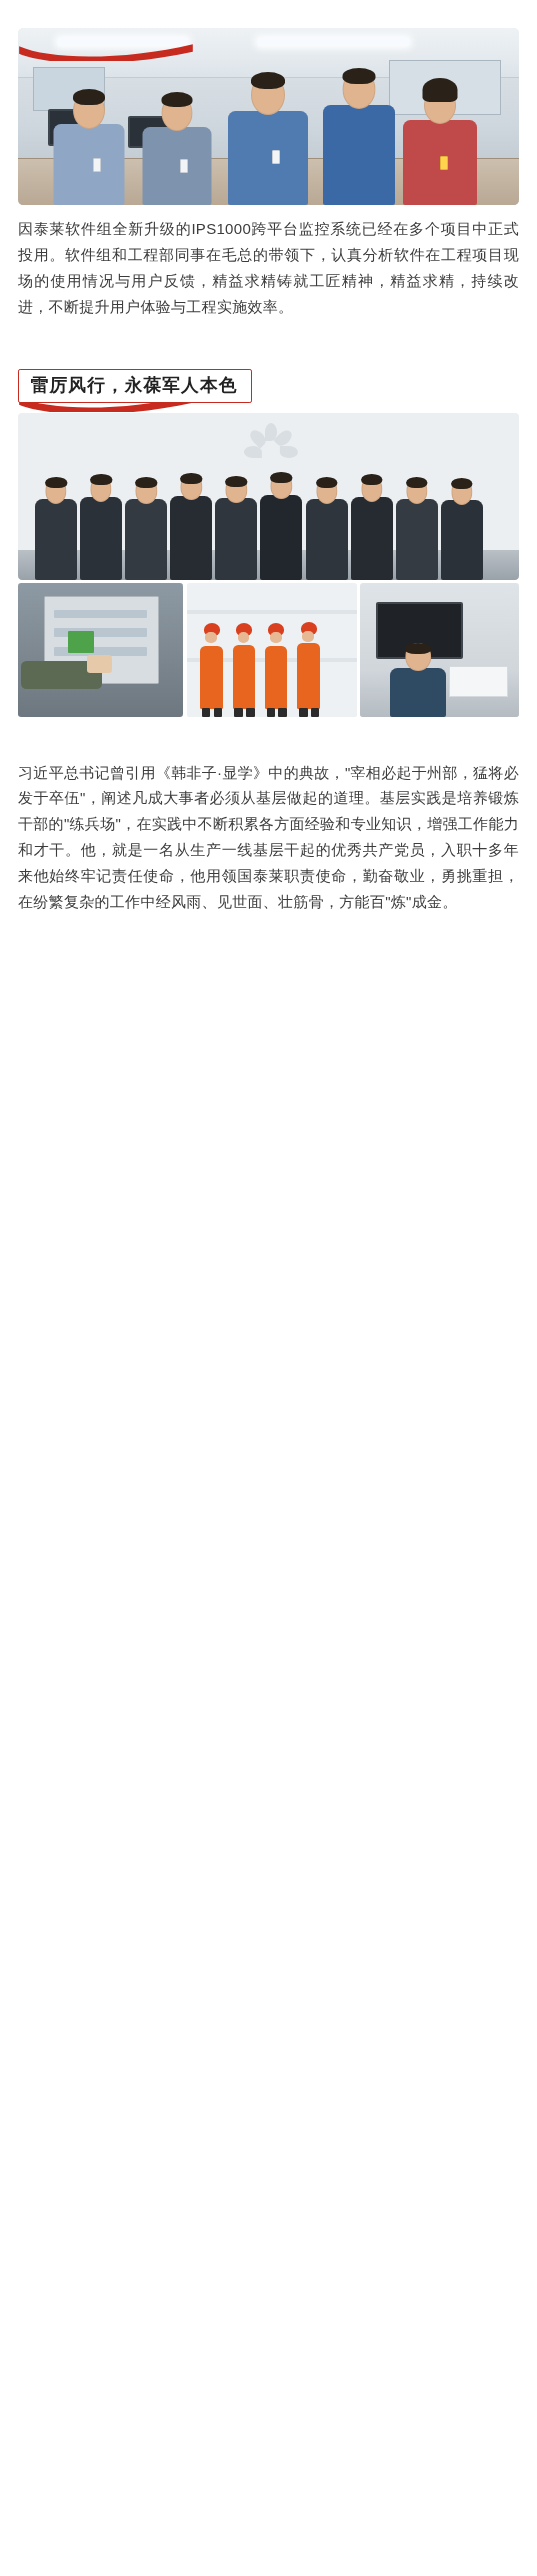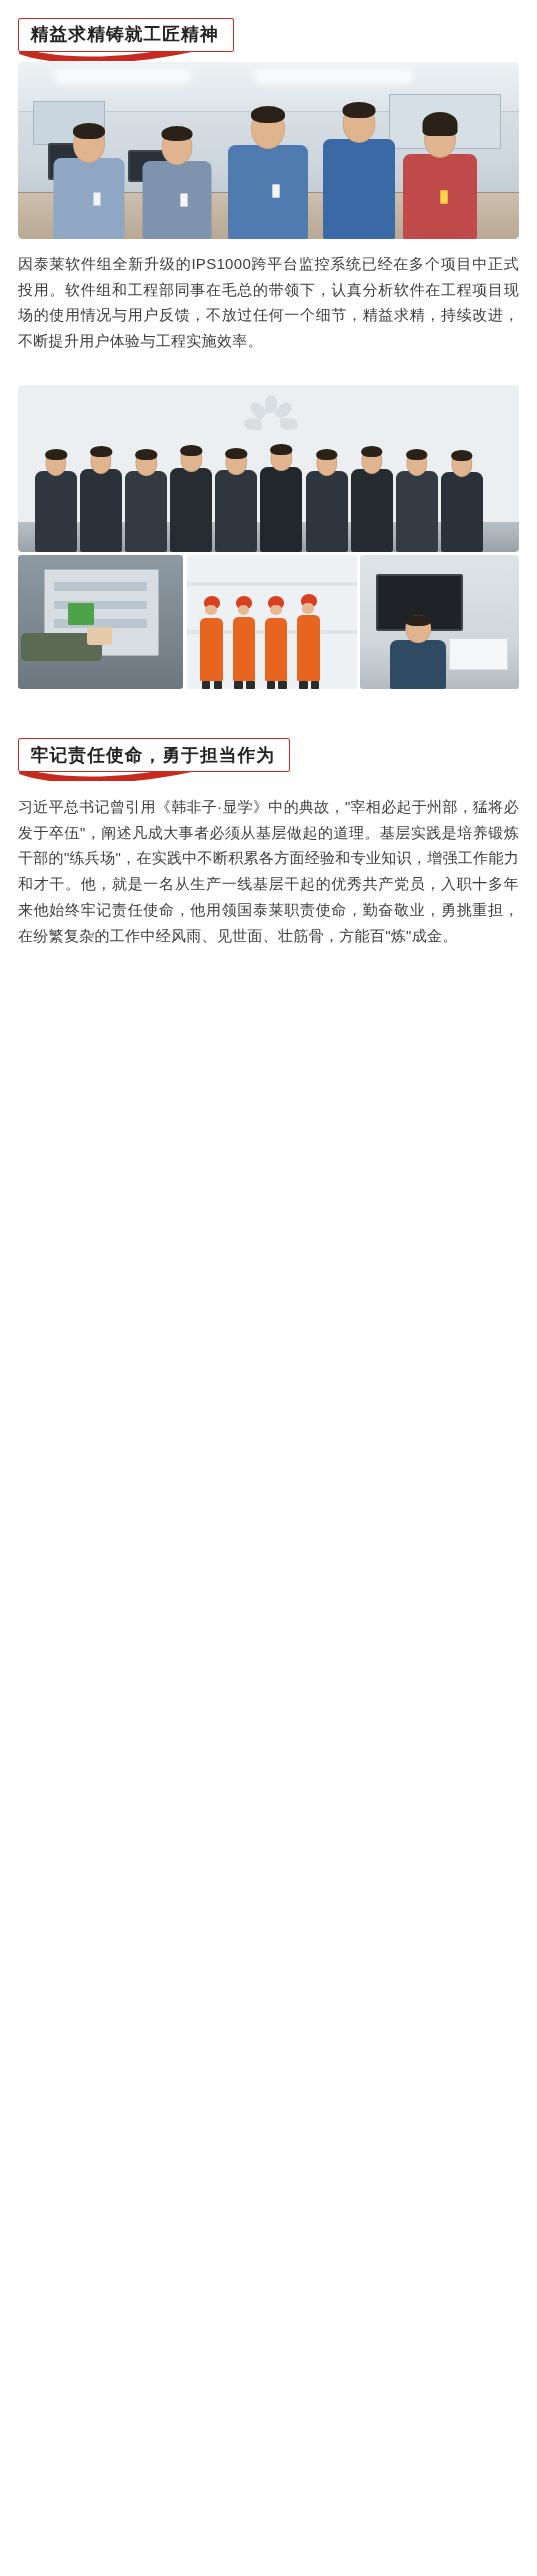--- a/index.html
+++ b/index.html
@@ -201,23 +201,20 @@
 <body>
 
 <div class="page">
 
   <div class="section">
 
     <div class="heading-wrap">
       <svg class="ribbon-swoosh" viewBox="0 0 330 36">
         <path d="M2 8 C 60 34, 200 34, 326 4 L 326 18 C 200 46, 60 46, 2 22 Z" fill="#c72a1e"></path>
       </svg>
-      <div class="ribbon">
-        <div class="ribbon-text">精益求精铸就工匠精神</div>
-      </div>
     </div>
 
     <div class="photo-frame">
       <div class="photo s1" style="height:177px;">
         <div class="scene">
           <div class="ceiling"></div>
           <div class="light" style="left:8%;width:26%;"></div>
           <div class="light" style="left:48%;width:30%;"></div>
           <div class="window" style="left:3%;width:14%;"></div>
           <div class="window" style="left:74%;width:22%;top:18%;height:30%;background:#d7dfe6;"></div>
@@ -255,27 +252,35 @@
           <div class="person" style="left:76%;width:83px;height:119px;">
             <div class="body" style="bottom:0;width:74px;height:85px;background:#c04a4a;"></div>
             <div class="head" style="bottom:81px;width:30px;height:35px;"></div>
             <div class="hair" style="bottom:103px;width:35px;height:23.6px;border-radius:50% 50% 20% 20%;"></div>
             <div class="badge" style="left:50%;bottom:35px;background:#ffd34d;border-color:#e0b63a;"></div>
           </div>
         </div>
       </div>
     </div>
 
-    <div class="body-text">因泰莱软件组全新升级的IPS1000跨平台监控系统已经在多个项目中正式投用。软件组和工程部同事在毛总的带领下，认真分析软件在工程项目现场的使用情况与用户反馈，不放过任何一个细节，精益求精，持续改进，不断提升用户体验与工程实施效率。</div>
+    <div class="body-text">因泰莱软件组全新升级的IPS1000跨平台监控系统已经在多个项目中正式投用。软件组和工程部同事在毛总的带领下，认真分析软件在工程项目现场的使用情况与用户反馈，精益求精铸就工匠精神，精益求精，持续改进，不断提升用户体验与工程实施效率。</div>
   </div>
 
   <div class="divider-gap"></div>
 
   <div class="section">
 
+    <div class="heading-wrap">
+      <svg class="ribbon-swoosh" viewBox="0 0 330 36">
+        <path d="M2 8 C 60 34, 200 34, 326 4 L 326 18 C 200 46, 60 46, 2 22 Z" fill="#c72a1e"></path>
+      </svg>
+      <div class="ribbon">
+        <div class="ribbon-text">雷厉风行，永葆军人本色</div>
+      </div>
+    </div>
 
     <div class="collage">
 
       <div class="top" style="height:167px;">
         <div class="photo s2" style="height:100%;">
           <div class="scene">
             <div class="wall"></div>
             <div class="floor"></div>
 
             <div class="s2" style="position:absolute;left:44%;top:6%;width:64px;height:48px;background:transparent;">
@@ -407,27 +412,19 @@
 
       </div>
     </div>
 
   </div>
 
   <div class="divider-gap"></div>
 
   <div class="section">
 
-    <div class="heading-wrap">
-      <svg class="ribbon-swoosh" viewBox="0 0 330 36">
-        <path d="M2 8 C 60 34, 200 34, 326 4 L 326 18 C 200 46, 60 46, 2 22 Z" fill="#c72a1e"></path>
-      </svg>
-      <div class="ribbon">
-        <div class="ribbon-text">牢记责任使命，勇于担当作为</div>
-      </div>
-    </div>
 
 
     <div class="body-text" style="padding-bottom:21.5px;">习近平总书记曾引用《韩非子·显学》中的典故，"宰相必起于州部，猛将必发于卒伍"，阐述凡成大事者必须从基层做起的道理。基层实践是培养锻炼干部的"练兵场"，在实践中不断积累各方面经验和专业知识，增强工作能力和才干。他，就是一名从生产一线基层干起的优秀共产党员，入职十多年来他始终牢记责任使命，他用领国泰莱职责使命，勤奋敬业，勇挑重担，在纷繁复杂的工作中经风雨、见世面、壮筋骨，方能百"炼"成金。</div>
   </div>
 
 </div>
 
 
 </body></html>

